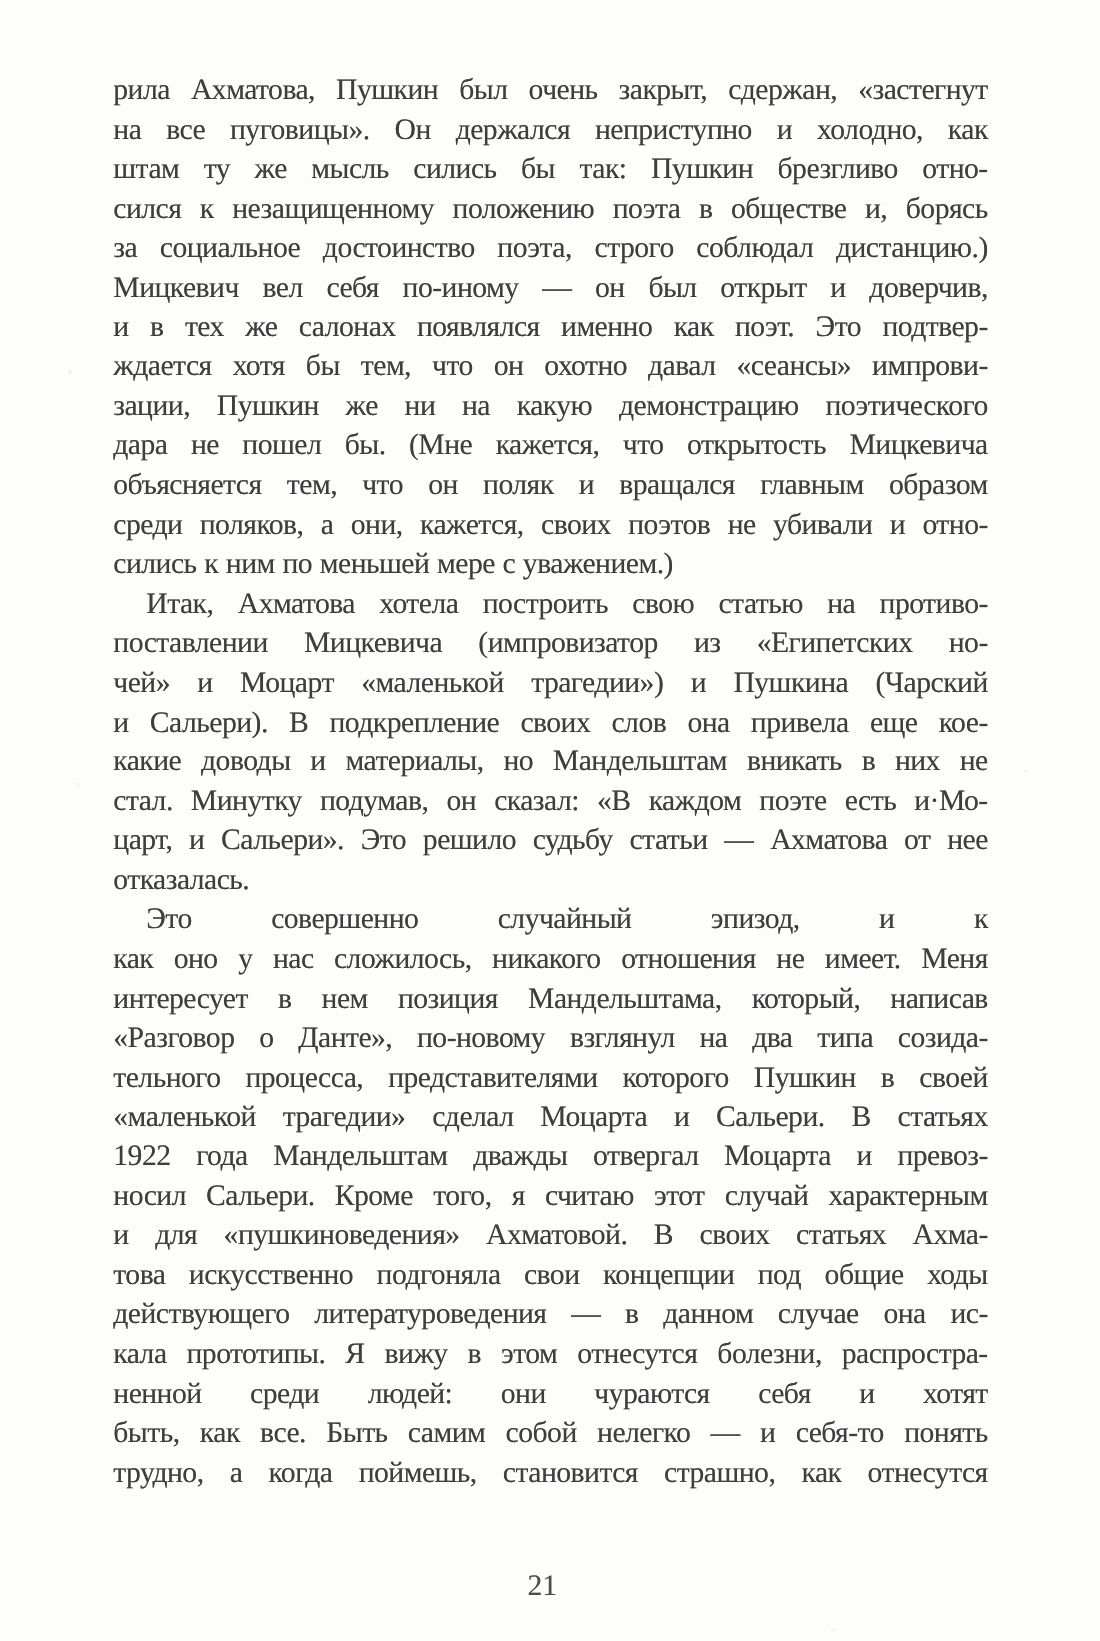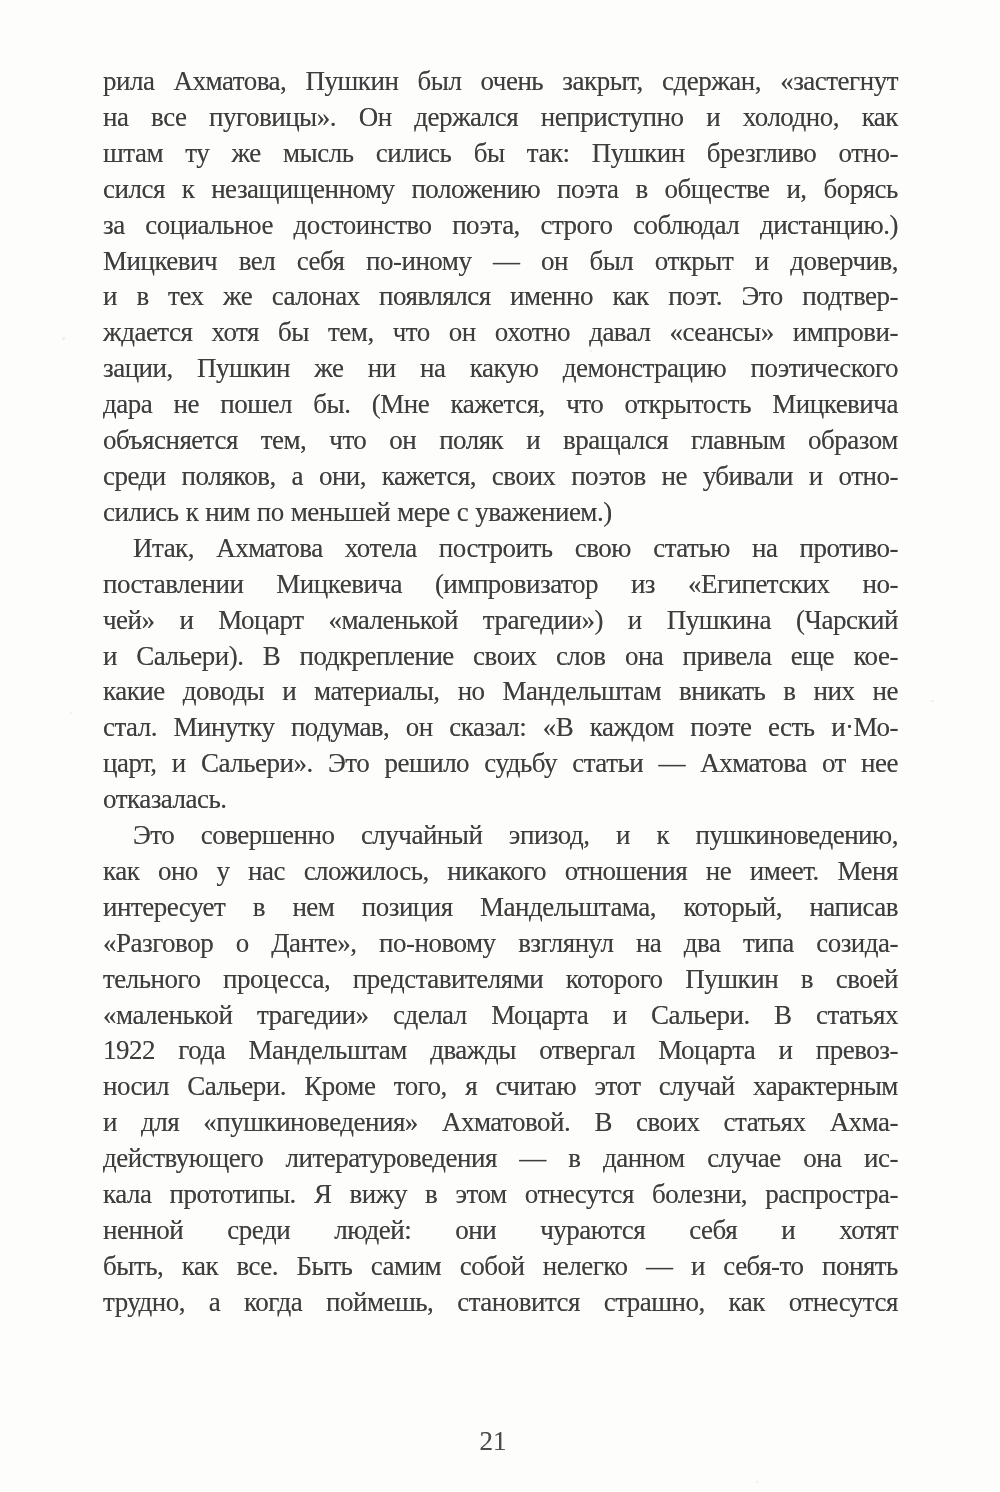--- a/index.html
+++ b/index.html
@@ -285,21 +285,20 @@
       <div class="line para-end">
         <span>отказалась.</span>
       </div>
       <div class="line indent">
         <span>Это</span>
         <span>совершенно</span>
         <span>случайный</span>
         <span>эпизод,</span>
         <span>и</span>
         <span>к</span>
-        <span>пушкиноведению,</span>
       </div>
       <div class="line">
         <span>как</span>
         <span>оно</span>
         <span>у</span>
         <span>нас</span>
         <span>сложилось,</span>
         <span>никакого</span>
         <span>отношения</span>
         <span>не</span>
@@ -370,20 +369,30 @@
         <span>и</span>
         <span>для</span>
         <span>«пушкиноведения»</span>
         <span>Ахматовой.</span>
         <span>В</span>
         <span>своих</span>
         <span>статьях</span>
         <span>Ахма-</span>
       </div>
       <div class="line">
+        <span>това</span>
+        <span>искусственно</span>
+        <span>подгоняла</span>
+        <span>свои</span>
+        <span>концепции</span>
+        <span>под</span>
+        <span>общие</span>
+        <span>ходы</span>
+      </div>
+      <div class="line">
         <span>действующего</span>
         <span>литературоведения</span>
         <span>—</span>
         <span>в</span>
         <span>данном</span>
         <span>случае</span>
         <span>она</span>
         <span>ис-</span>
       </div>
       <div class="line">

